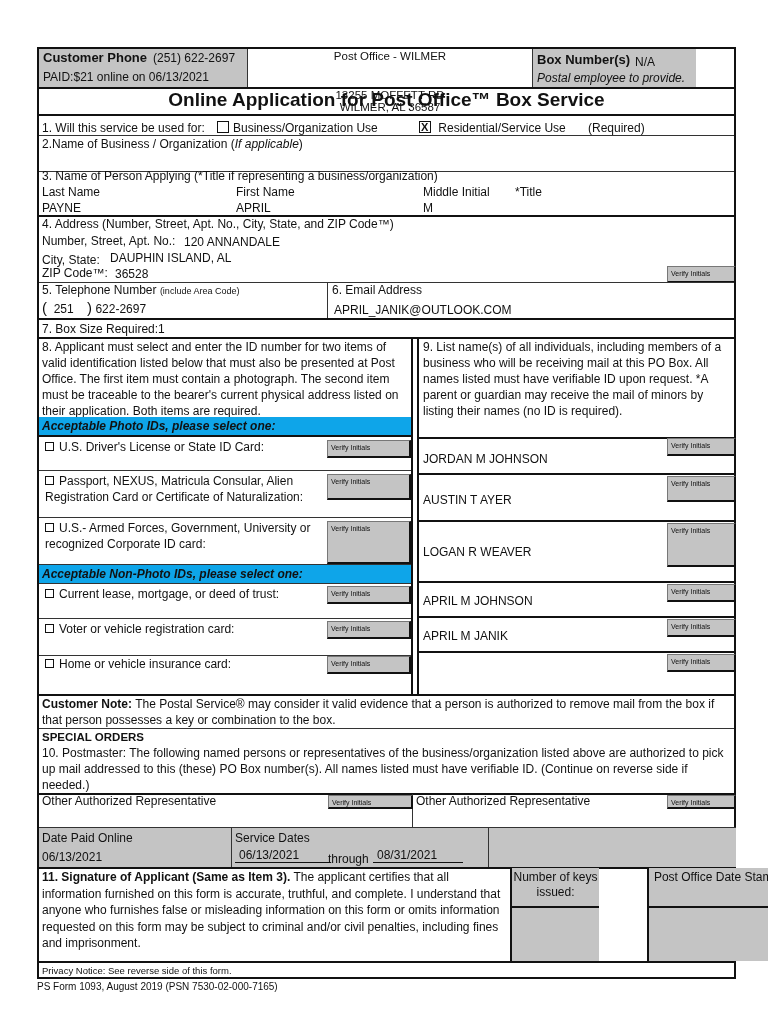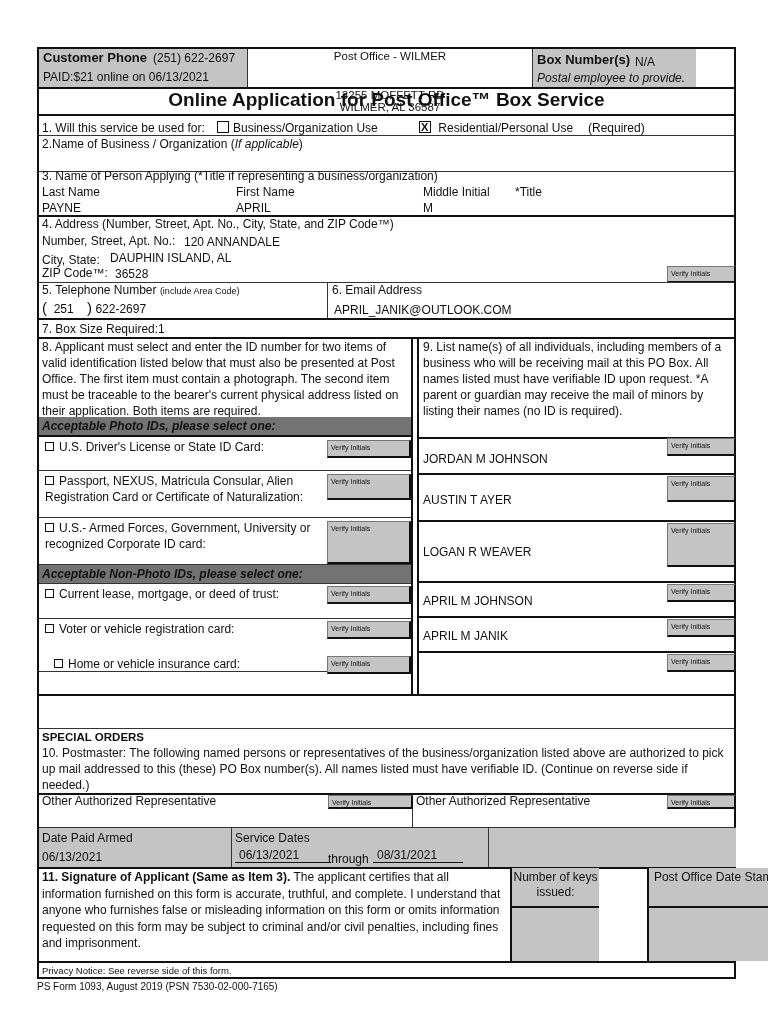--- a/index.html
+++ b/index.html
@@ -1,20 +1,20 @@
 <!DOCTYPE html>
 <html><head>
 <meta charset="utf-8">
 <style>
   html,body{margin:0;padding:0;background:#fff;}
   body{width:768px;height:1024px;position:relative;font-family:"Liberation Sans",sans-serif;color:#111;overflow:hidden;}
   .abs{position:absolute;box-sizing:border-box;}
   .form{left:37px;top:47px;width:699px;height:932px;border:2px solid #111;}
   .gray{background:#c4c4c4;}
-  .lgray{background:#737373;text-decoration:underline;}
+  .lgray{background:#0ea5e9;text-decoration:underline;}
   .hline{position:absolute;left:0;right:0;height:0;border-top:1.5px solid #333;}
   .hthick{border-top:2.5px solid #111;}
   .t{position:absolute;white-space:nowrap;font-size:12px;line-height:14px;}
   .sm{font-size:9px;}
   .vi{position:absolute;background:#c4c4c4;border:2px solid #111;border-top:1px solid #777;border-left:1px solid #777;font-size:7px;line-height:9px;padding:2px 3px;box-sizing:border-box;}
   .cb{display:inline-block;width:7px;height:7px;border:1px solid #111;margin-right:5px;vertical-align:0px;}
   .cbx{display:inline-block;width:10px;height:10px;border:1px solid #111;vertical-align:-1px;margin-right:4px;position:relative;}
   .cbx.checked::after{content:"X";position:absolute;left:1px;top:-2px;font-size:11px;font-weight:bold;}
   .para{position:absolute;font-size:12px;line-height:16px;white-space:normal;}
   .b{font-weight:bold;}
@@ -41,21 +41,21 @@
     <span class="t" style="left:102px;top:6px;">N/A</span>
     <span class="t i" style="left:4px;top:22px;">Postal employee to provide.</span>
   </div>
   <div class="hline hthick" style="top:38px;"></div>
 
   <div class="abs" style="left:0;top:39px;width:695px;height:26px;text-align:center;font-size:19px;font-weight:bold;line-height:24px;">Online Application for Post Office™ Box Service</div>
   <div class="hline hthick" style="top:65px;"></div>
 
   <span class="t" style="left:3px;top:72px;">1. Will this service be used for:</span>
   <span class="t" style="left:178px;top:72px;"><span class="cbx"></span><span>Business/Organization Use</span></span>
-  <span class="t" style="left:380px;top:72px;"><span class="cbx checked"></span> <span>Residential/Personal Use</span></span>
+  <span class="t" style="left:380px;top:72px;"><span class="cbx checked"></span> <span>Residential/Service Use</span></span>
   <span class="t" style="left:549px;top:72px;">(Required)</span>
   <div class="hline" style="top:86px;"></div>
 
   <span class="t" style="left:3px;top:88px;"><span>2.Name of Business / Organization (</span><span class="i">If applicable</span><span>)</span></span>
   <div class="abs" style="left:3px;top:102px;width:690px;height:20px;"></div>
   <div class="hline" style="top:122px;"></div>
 
   <span class="t" style="left:3px;top:120px;">3. Name of Person Applying (*Title if representing a business/organization)</span>
   <span class="t" style="left:3px;top:136px;">Last Name</span>
   <span class="t" style="left:197px;top:136px;">First Name</span>
@@ -107,26 +107,26 @@
   </div>
 
   <div class="abs lgray" style="left:0;top:515px;width:372px;height:20px;border-top:1.5px solid #333;border-bottom:1.5px solid #333;padding-left:8px;">
     <span class="t b i" style="left:3px;top:2px;">Acceptable Non-Photo IDs, please select one:</span>
   </div>
 
   <div class="abs" style="left:0;top:536px;width:372px;height:34px;border-bottom:1.5px solid #333;">
     <span class="t" style="left:6px;top:2px;"><span class="cb"></span><span>Current lease, mortgage, or deed of trust:</span></span>
     <div class="vi" style="left:288px;top:1px;width:84px;height:18px;">Verify Initials</div>
   </div>
-  <div class="abs" style="left:0;top:571px;width:372px;height:52px;border-bottom:1.5px solid #333;">
+  <div class="abs" style="left:0;top:571px;width:372px;height:36px;border-bottom:1.5px solid #333;">
     <span class="t" style="left:6px;top:2px;"><span class="cb"></span><span>Voter or vehicle registration card:</span></span>
     <div class="vi" style="left:288px;top:1px;width:84px;height:18px;">Verify Initials</div>
   </div>
   <div class="abs" style="left:0;top:606px;width:372px;height:38px;">
-    <span class="t" style="left:15px;top:2px;"><span class="cb"></span><span>Home or vehicle insurance card:</span></span>
+    <span class="t" style="left:6px;top:2px;"><span class="cb"></span><span>Home or vehicle insurance card:</span></span>
     <div class="vi" style="left:288px;top:1px;width:84px;height:18px;">Verify Initials</div>
   </div>
 
   <div class="para" style="left:384px;top:290px;width:312px;">9. List name(s) of all individuals, including members of a business who will be receiving mail at this PO Box. All names listed must have verifiable ID upon request. *A parent or guardian may receive the mail of minors by listing their names (no ID is required).</div>
   <div class="hline hthick" style="top:388px;left:380px;"></div>
 
   <div class="abs" style="left:380px;top:389px;width:317px;height:37px;border-bottom:2px solid #111;">
     <span class="t" style="left:4px;top:14px;">JORDAN M JOHNSON</span>
     <div class="vi" style="left:248px;top:0;width:69px;height:18px;">Verify Initials</div>
   </div>
@@ -146,37 +146,38 @@
     <span class="t" style="left:4px;top:10px;">APRIL M JANIK</span>
     <div class="vi" style="left:248px;top:0;width:69px;height:18px;">Verify Initials</div>
   </div>
   <div class="abs" style="left:380px;top:605px;width:317px;height:40px;">
     <span class="t" style="left:4px;top:10px;"></span>
     <div class="vi" style="left:248px;top:0;width:69px;height:18px;">Verify Initials</div>
   </div>
 
   <div class="hline hthick" style="top:645px;"></div>
 
+  <div class="para" style="left:3px;top:647px;width:692px;"><span class="b">Customer Note:</span> <span>The Postal Service® may consider it valid evidence that a person is authorized to remove mail from the box if that person possesses a key or combination to the box.</span></div>
   <div class="hline" style="top:679px;"></div>
 
   <div class="t b" style="left:3px;top:681px;font-size:11.5px;">SPECIAL ORDERS</div>
   <div class="para" style="left:3px;top:696px;width:694px;">10. Postmaster: The following named persons or representatives of the business/organization listed above are authorized to pick up mail addressed to this (these) PO Box number(s). All names listed must have verifiable ID. (Continue on reverse side if needed.)</div>
   <div class="hline hthick" style="top:744px;"></div>
 
   <div class="abs" style="left:0;top:745px;width:374px;height:34px;border-right:1.5px solid #333;">
     <span class="t" style="left:3px;top:0;">Other Authorized Representative</span>
     <div class="vi" style="left:289px;top:1px;width:85px;height:14px;">Verify Initials</div>
   </div>
   <div class="abs" style="left:374px;top:745px;width:323px;height:34px;">
     <span class="t" style="left:3px;top:0;">Other Authorized Representative</span>
     <div class="vi" style="left:254px;top:1px;width:69px;height:14px;">Verify Initials</div>
   </div>
 
   <div class="abs gray" style="left:0;top:778px;width:697px;height:40px;border-top:1.5px solid #333;">
-    <span class="t" style="left:3px;top:3px;">Date Paid Armed</span>
+    <span class="t" style="left:3px;top:3px;">Date Paid Online</span>
     <span class="t" style="left:3px;top:22px;">06/13/2021</span>
     <div class="vline" style="left:192px;top:0;height:40px;"></div>
     <span class="t" style="left:196px;top:3px;">Service Dates</span>
     <span class="t" style="left:196px;top:20px;width:92px;border-bottom:1px solid #111;padding-left:4px;">06/13/2021</span>
     <span class="t" style="left:289px;top:24px;">through</span>
     <span class="t" style="left:334px;top:20px;width:86px;border-bottom:1px solid #111;padding-left:4px;">08/31/2021</span>
     <div class="vline" style="left:449px;top:0;height:40px;"></div>
   </div>
   <div class="hline hthick" style="top:818px;"></div>
 

